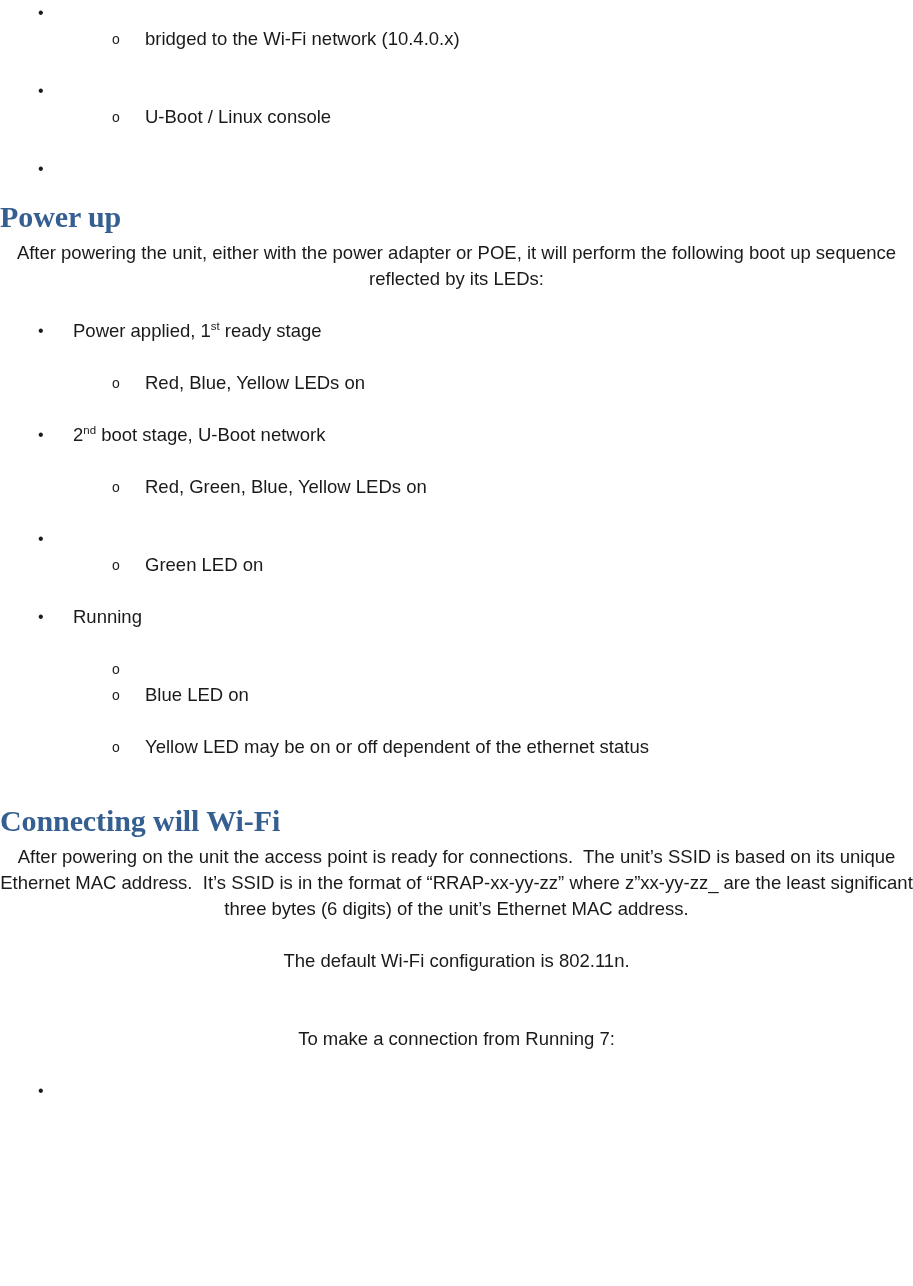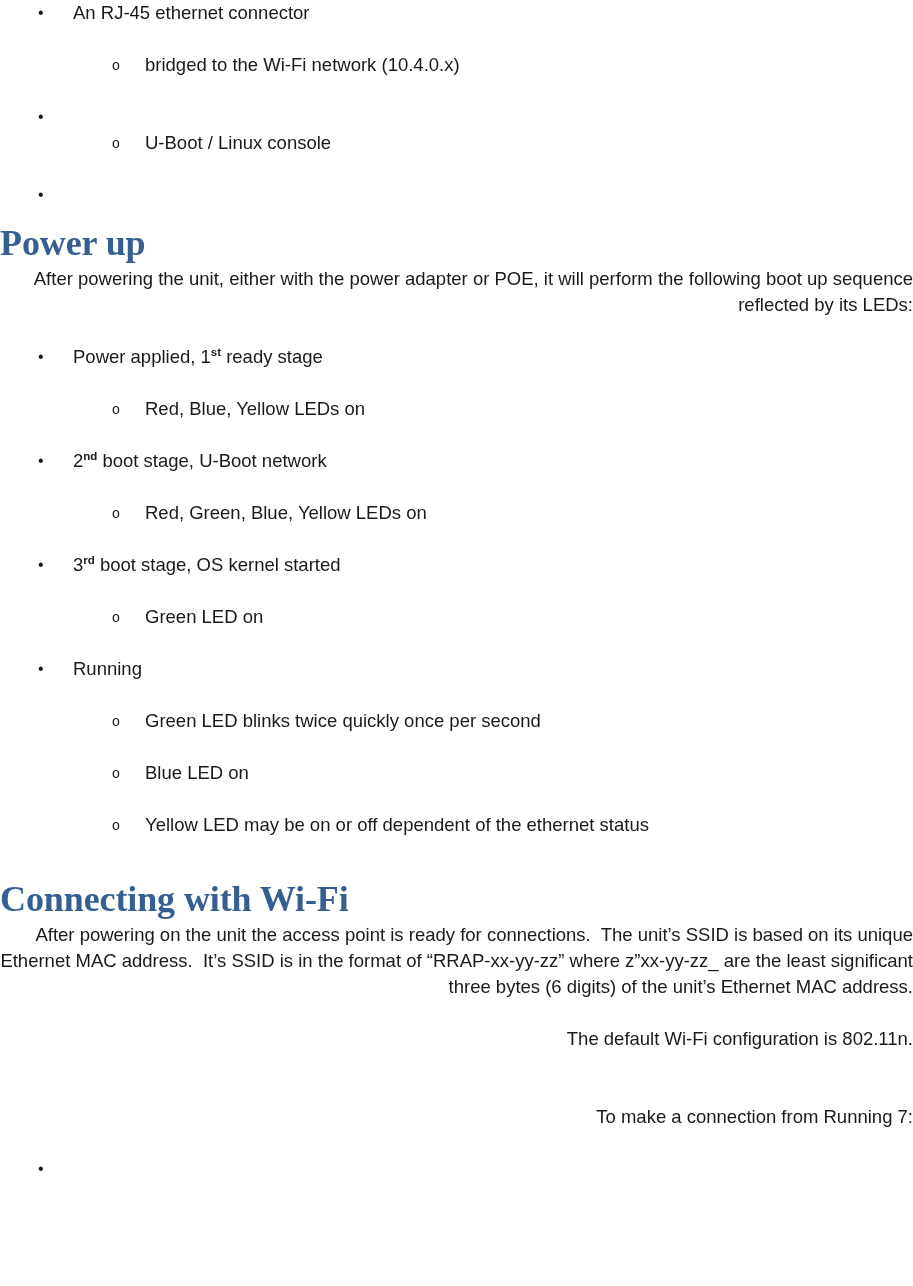--- a/index.html
+++ b/index.html
@@ -20,35 +20,35 @@
     width: 913px;
     height: 1286px;
     box-sizing: border-box;
     padding: 0;
   }
 
   
   .heading1 {
     font-family: "Liberation Serif", serif;
     font-weight: bold;
-    font-size: 36px;
+    font-size: 30px;
     line-height: 34px;
     color: #365F91;
     margin: 0;
     padding: 0;
     letter-spacing: -0.1px;
   }
 
   
   .para {
     font-size: 18.5px;
     line-height: 26px;
     margin: 0;
     padding: 0;
-    text-align: right;
+    text-align: center;
     color: #1a1a1a;
     white-space: pre-wrap;
   }
 
   
   .li {
     position: relative;
     font-size: 18.5px;
     line-height: 26px;
     color: #1a1a1a;
@@ -72,36 +72,34 @@
     font-size: 16px;
   }
   .li2 > .marker {
     left: 112px;
     font-size: 14px;
   }
   sup {
     font-size: 0.62em;
     vertical-align: super;
     line-height: 0;
-    font-weight: bold;
   }
 
   
   .sp-6  { height: 6px;  }
   .sp-26 { height: 26px; }
   .sp-44 { height: 44px; }
 </style>
 </head>
 <body>
 
 <div class="page">
 
   <div class="li li1">
     <span class="marker">•</span>
-    <span>An RJ-45 ethernet connector</span>
   </div>
 
   <div class="sp-26"></div>
 
   <div class="li li2">
     <span class="marker">o</span>
     <span>bridged to the Wi-Fi network (10.4.0.x)</span>
   </div>
 
   <div class="sp-26"></div>
@@ -156,61 +154,59 @@
 
   <div class="li li2">
     <span class="marker">o</span>
     <span>Red, Green, Blue, Yellow LEDs on</span>
   </div>
 
   <div class="sp-26"></div>
 
   <div class="li li1">
     <span class="marker">•</span>
-    <span><span>3</span><sup>rd</sup><span> boot stage, OS kernel started</span></span>
   </div>
 
   <div class="sp-26"></div>
 
   <div class="li li2">
     <span class="marker">o</span>
     <span>Green LED on</span>
   </div>
 
   <div class="sp-26"></div>
 
   <div class="li li1">
     <span class="marker">•</span>
     <span>Running</span>
   </div>
 
   <div class="sp-26"></div>
 
   <div class="li li2">
     <span class="marker">o</span>
-    <span>Green LED blinks twice quickly once per second</span>
   </div>
 
   <div class="sp-26"></div>
 
   <div class="li li2">
     <span class="marker">o</span>
     <span>Blue LED on</span>
   </div>
 
   <div class="sp-26"></div>
 
   <div class="li li2">
     <span class="marker">o</span>
     <span>Yellow LED may be on or off dependent of the ethernet status</span>
   </div>
 
   <div class="sp-44"></div>
 
-  <h1 class="heading1">Connecting with Wi-Fi</h1>
+  <h1 class="heading1">Connecting will Wi-Fi</h1>
 
   <div class="sp-6"></div>
 
   <p class="para">After powering on the unit the access point is ready for connections.  The unit’s SSID is based on its unique Ethernet MAC address.  It’s SSID is in the format of “RRAP-xx-yy-zz” where z”xx-yy-zz_ are the least significant three bytes (6 digits) of the unit’s Ethernet MAC address.</p>
 
   <div class="sp-26"></div>
 
   <p class="para">The default Wi-Fi configuration is 802.11n.</p>
 
   <div class="sp-26"></div>

